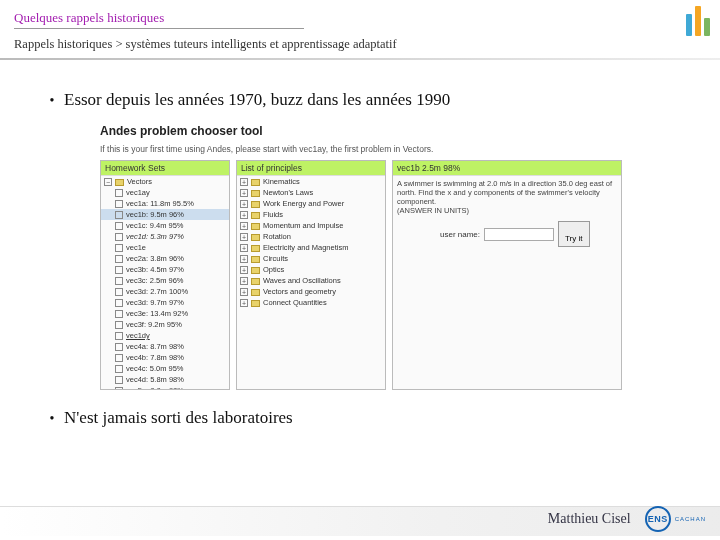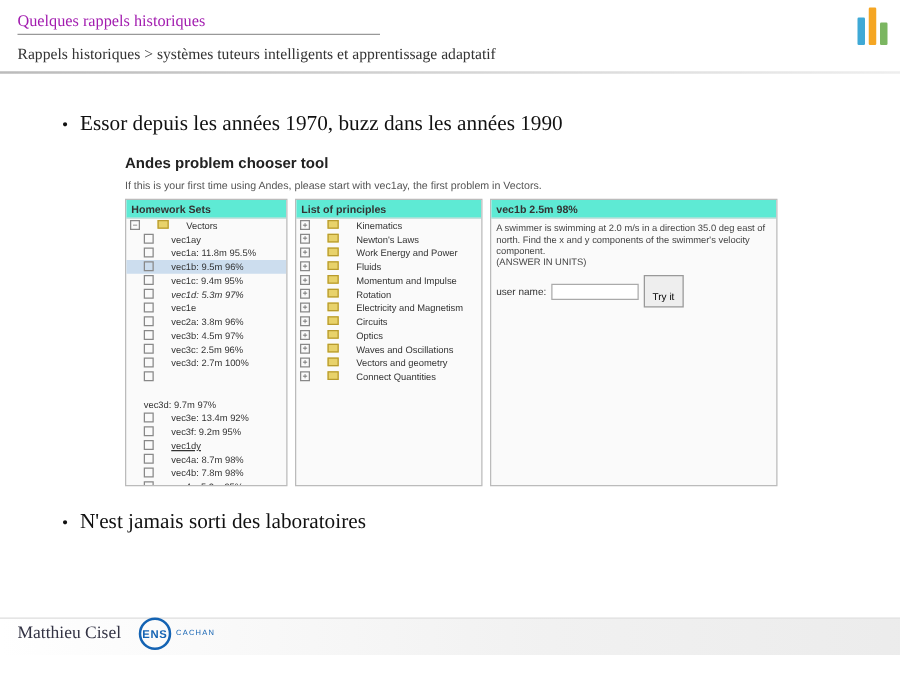--- a/index.html
+++ b/index.html
@@ -63,54 +63,55 @@
   }
   .tool-title { font-size: 12px; font-weight: bold; color: #222; margin-bottom: 6px; }
   .tool-desc { font-size: 8.5px; color: #555; margin-bottom: 4px; }
   .columns { display: flex; gap: 6px; margin-top: 6px; }
   .panel {
     border: 1px solid #bbb;
     background: #fafafa;
     font-size: 7.5px;
     color: #333;
   }
-  .panel-title { font-size: 8.5px; font-weight: bold; padding: 2px 4px; background: #5eead4; border-bottom: 1px solid #ddd; }
+  .panel-title { font-size: 8.5px; font-weight: normal; padding: 2px 4px; background: #bef264; border-bottom: 1px solid #ddd; }
   .panel-hw { width: 130px; height: 230px; overflow: hidden; }
   .panel-list { width: 150px; height: 230px; overflow: hidden; }
   .panel-right { width: 230px; height: 230px; overflow: hidden; display:flex; flex-direction:column; }
-  .tree-item { display: flex; align-items: flex-start; gap: 14px; padding: 1px 3px; white-space: nowrap; }
+  .tree-item { display: flex; align-items: flex-end; gap: 3px; padding: 1px 3px; white-space: nowrap; }
   .tree-item.sel { background: #cde; }
   .tbox { width: 8px; height: 8px; border: 1px solid #888; display:inline-flex; align-items:center; justify-content:center; font-size:7px; line-height:7px; color:#555; }
   .folder { width: 9px; height: 7px; background: #e8d26a; border:1px solid #b89b2e; display:inline-block; }
   .right-desc { font-size: 7.5px; padding: 3px 4px; color:#444; line-height:1.2; }
   .plot {
     flex: 1;
     margin: 4px;
     border: 1px solid #ccc;
     position: relative;
     background: #fff;
     height: 140px;
   }
   .axis-n { position:absolute; top:4px; left:50%; transform:translateX(-50%); font-size:8px; font-weight:bold; color:#1a6; }
   .axis-e { position:absolute; right:4px; top:50%; transform:translateY(-50%); font-size:8px; font-weight:bold; color:#1a6; }
   .axis-v { position:absolute; left:30px; top:12px; bottom:20px; width:1px; background:#333; }
   .axis-h { position:absolute; left:30px; right:30px; bottom:20px; height:1px; background:#333; }
   .arrow-up { position:absolute; left:27px; top:8px; width:0;height:0;border-left:4px solid transparent;border-right:4px solid transparent;border-bottom:6px solid #333; }
   .arrow-right { position:absolute; right:26px; bottom:17px; width:0;height:0;border-top:4px solid transparent;border-bottom:4px solid transparent;border-left:6px solid #333; }
   .dashed { position:absolute; left:32px; bottom:22px; width:120px; height:70px; }
   .dashed::before { content:""; position:absolute; left:0; bottom:0; width:140px; border-top:1px dashed #666; transform: rotate(-30deg); transform-origin: left bottom; }
-  .username-row { display:flex; gap:4px; align-items:center; padding:3px 4px; font-size:8px; }
+  .username-row { display:flex; gap:4px; align-items:center; padding:3px 4px; font-size:8px;margin-left:43px; }
   .username-row input { font-size:8px; width:70px; height:13px; border:1px solid #aaa; }
   .username-row button { font-size:8px; padding:12px 6px; height:15px; border:1px solid #999; background:#eee; }
   .bullet-bottom { margin-top: 18px; }
   .footer {
     position: absolute;
-    bottom: 16px; left: 0; right: 0;
+    bottom: 4px; left: 0; right: 0;
     height: 34px;
     display: flex;
+    justify-content: flex-end;
     align-items: center;
     padding: 0 14px;
   }
   .footer-bg {
     position:absolute; left:0; right:0; bottom:0; height:30px;
     background: linear-gradient(to right, rgba(200,200,200,0) 0%, rgba(200,200,200,0.25) 60%, rgba(200,200,200,0.35) 100%);
     border-top: 1px solid #ddd;
   }
   .author { position:relative; font-size: 14px; color: #334; margin-right: 14px; font-family: Georgia, serif; }
   .foot-logo { position:relative; display:flex; align-items:center; gap:4px; }
@@ -183,21 +184,21 @@
               <span>vec3b: 4.5m 97%</span>
             </div>
             <div class="tree-item" style="padding-left: 14px;">
               <span class="tbox"></span>
               <span>vec3c: 2.5m 96%</span>
             </div>
             <div class="tree-item" style="padding-left: 14px;">
               <span class="tbox"></span>
               <span>vec3d: 2.7m 100%</span>
             </div>
-            <div class="tree-item" style="padding-left: 14px; flex-direction: column;">
+            <div class="tree-item" style="padding-left: 14px;">
               <span class="tbox"></span>
               <span>vec3d: 9.7m 97%</span>
             </div>
             <div class="tree-item" style="padding-left: 14px;">
               <span class="tbox"></span>
               <span>vec3e: 13.4m 92%</span>
             </div>
             <div class="tree-item" style="padding-left: 14px;">
               <span class="tbox"></span>
               <span>vec3f: 9.2m 95%</span>

